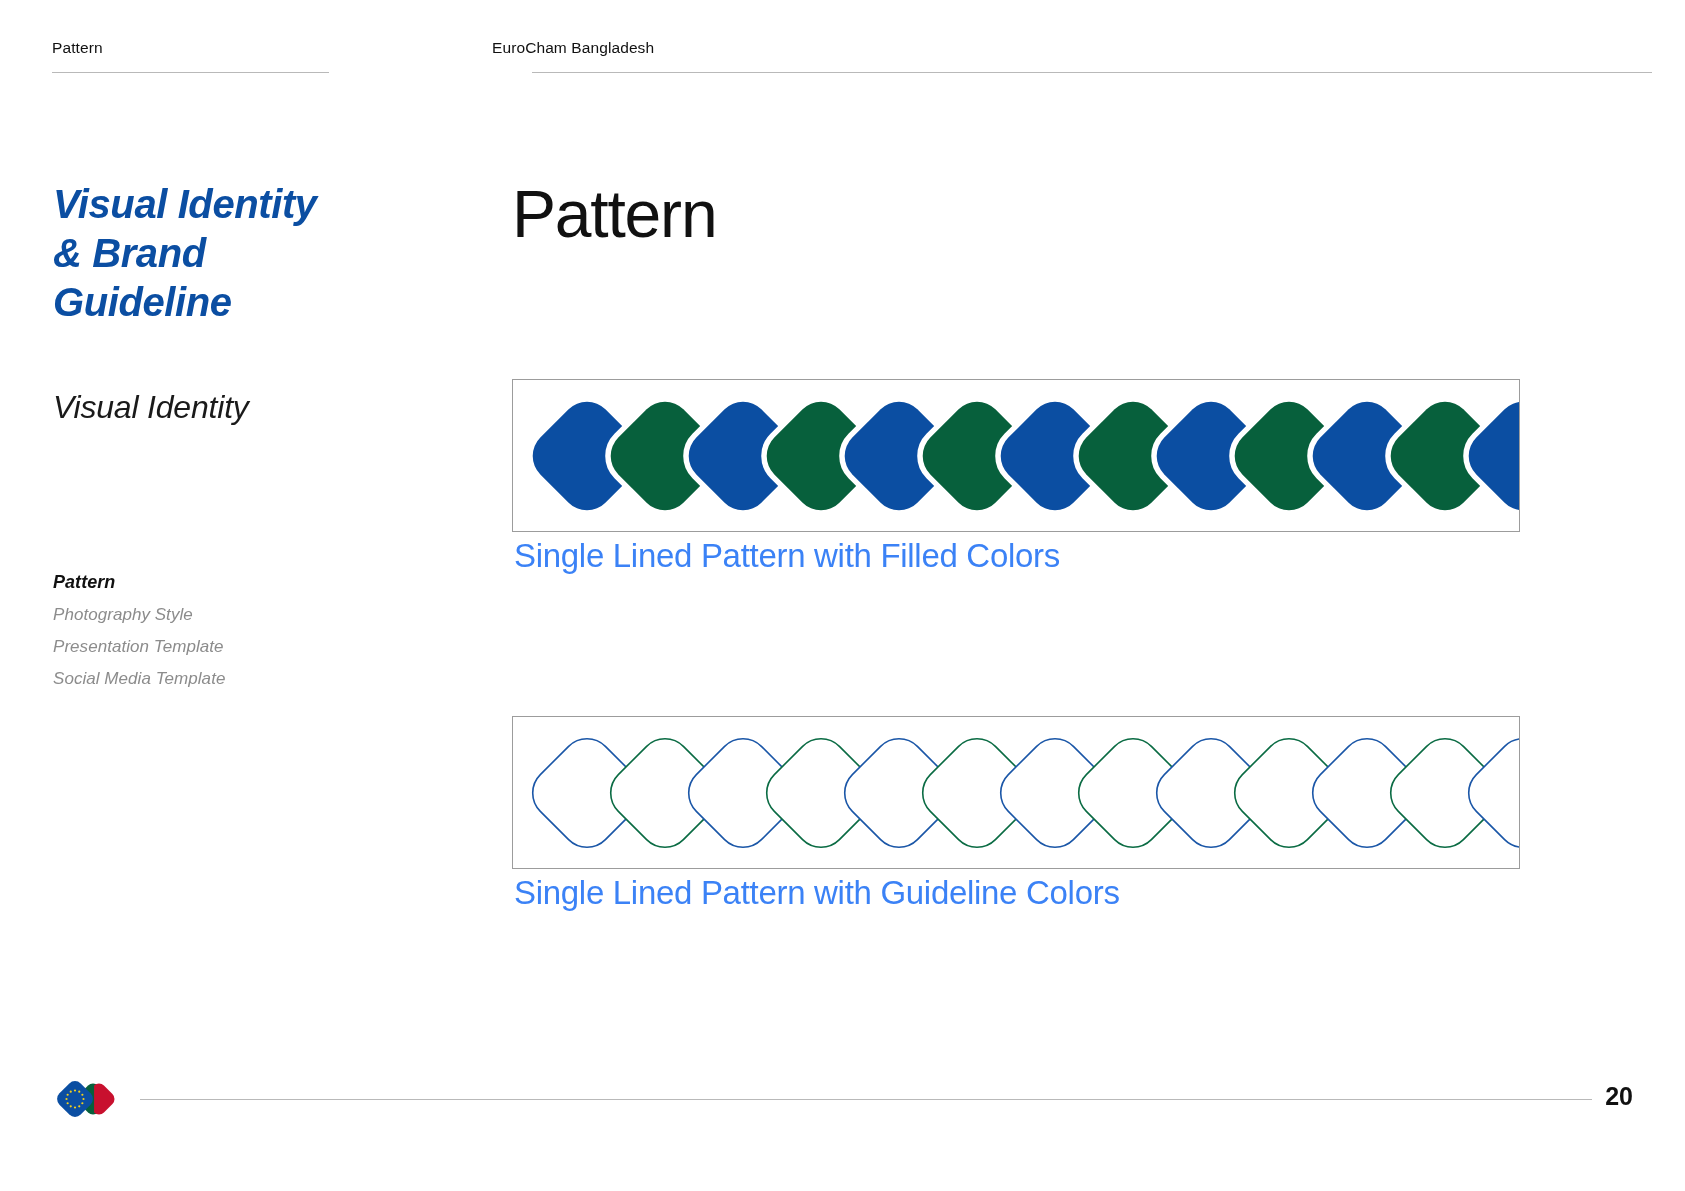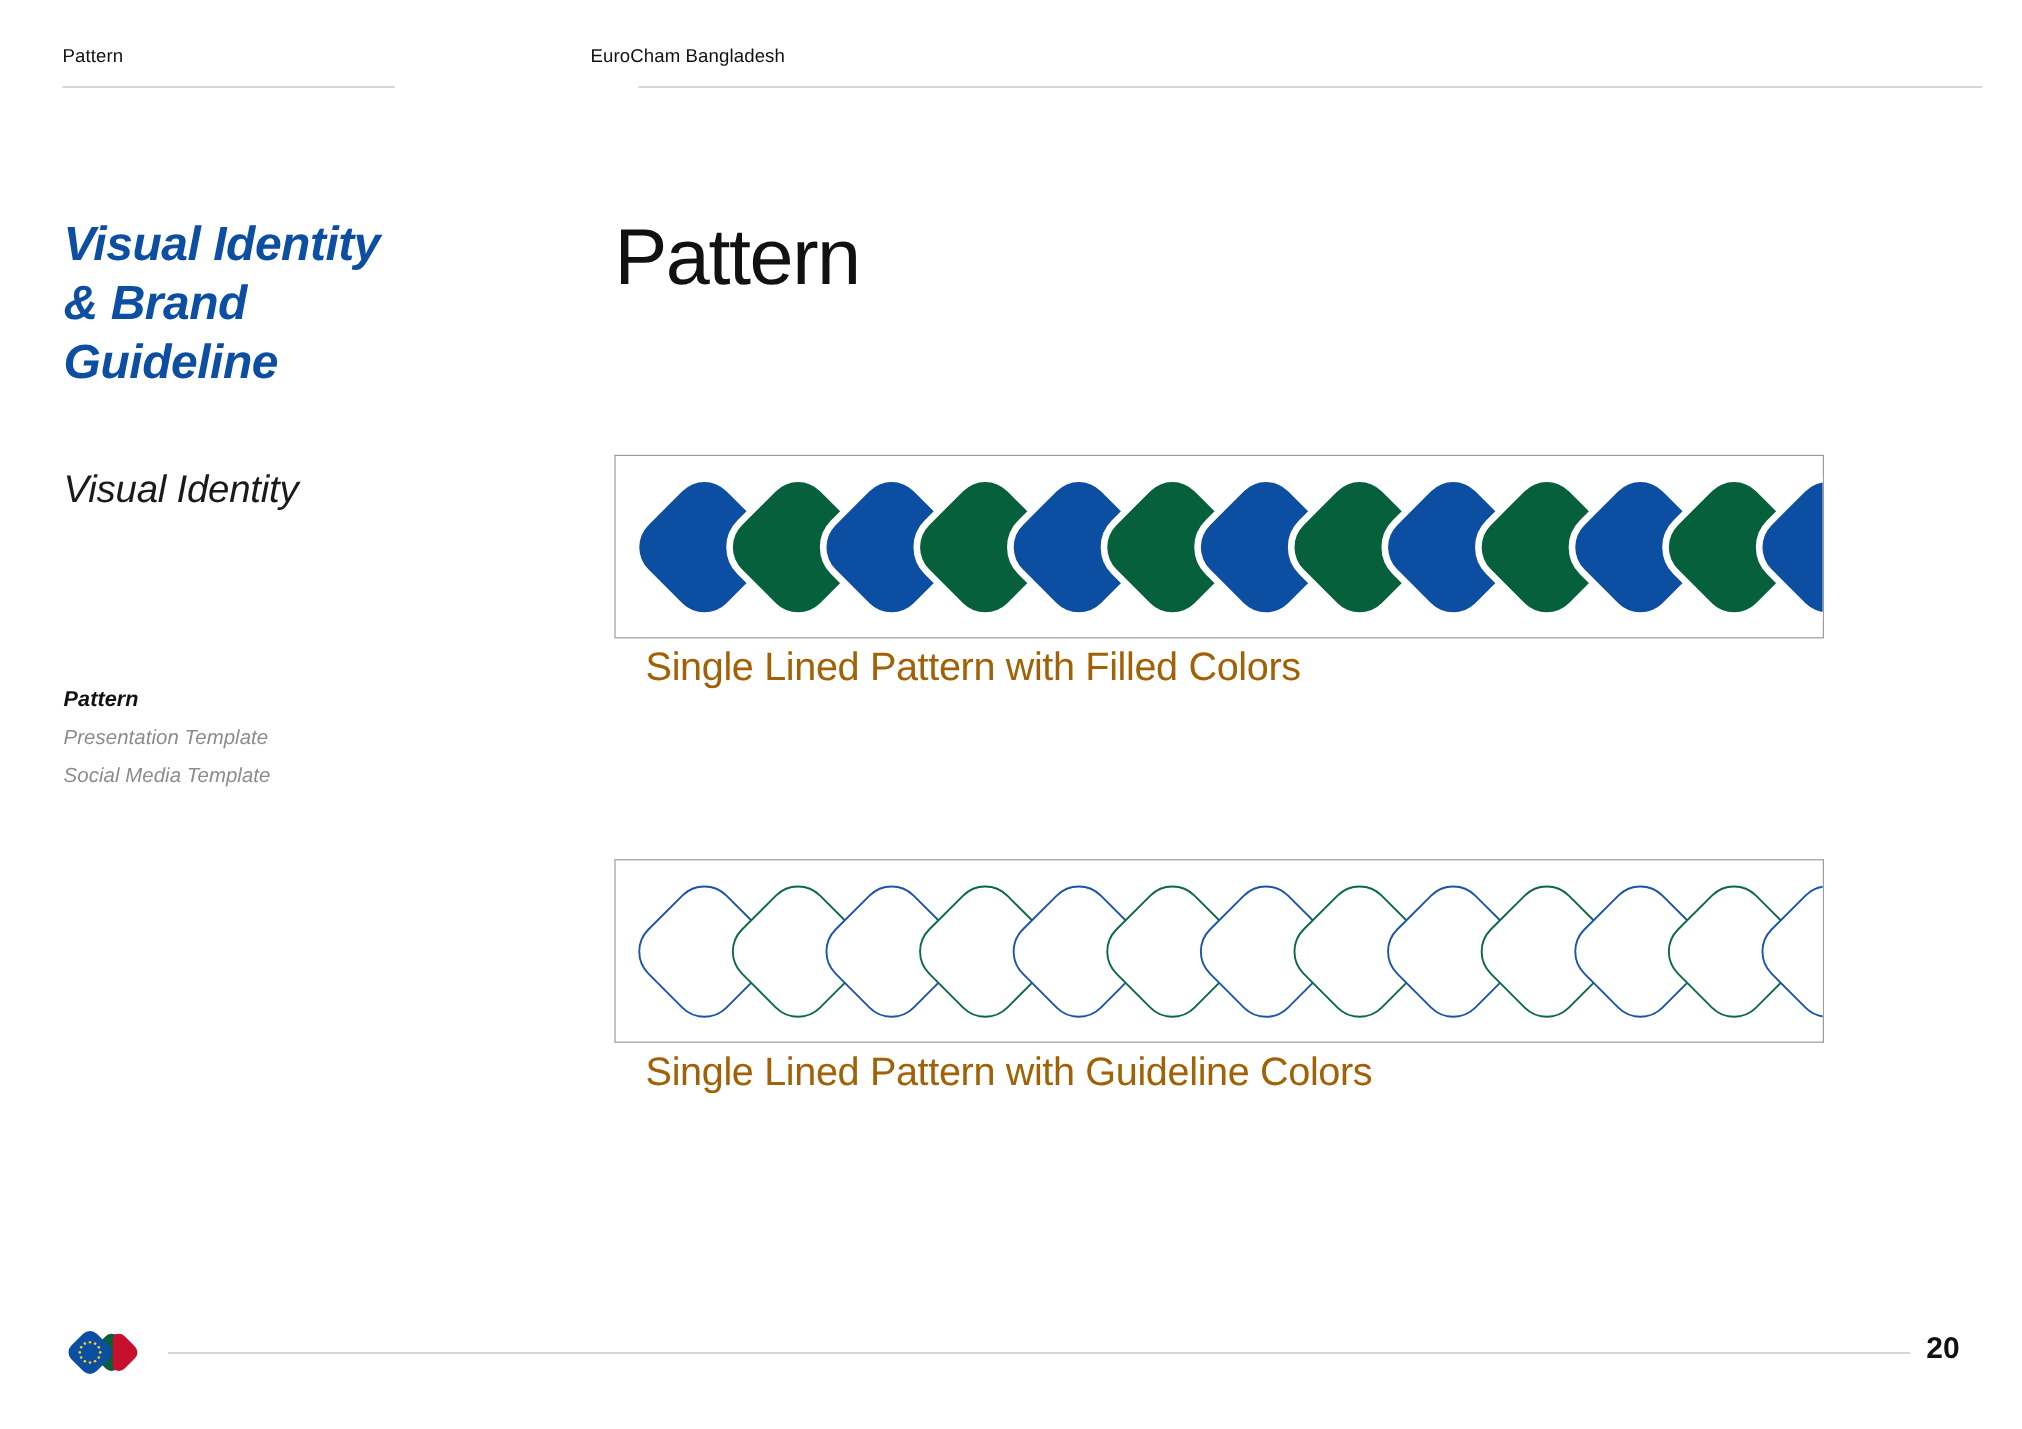--- a/index.html
+++ b/index.html
@@ -108,30 +108,29 @@
   #filled-box  { top: 379px; }
   #outlined-box{ top: 716px; }
 
   .pattern-box svg { display: block; }
 
   .caption {
     position: absolute;
     left: 2px;
     font-size: 33px;
     font-weight: normal;
-    color: #a16207;
+    color: #3b82f6;
     letter-spacing: -0.3px;
     white-space: nowrap;
-    margin-left: 24px;
   }
   #caption-filled   { top: 537px; }
   #caption-outlined { top: 874px; }
 
   
-  .footer { position: absolute; left: 0; top: 1100px; width: 1685px; height: 60px; }
+  .footer { position: absolute; left: 0; top: 1072px; width: 1685px; height: 60px; }
   .footer-logo { position: absolute; left: 53px; top: 4px; width: 72px; height: 46px; }
   .footer-rule {
     position: absolute;
     left: 140px;
     top: 27px;
     width: 1452px;
     height: 1px;
     background: #b9b9b9;
   }
   .page-number {
@@ -164,20 +163,21 @@
     <div class="brand-title">
       <div>Visual Identity</div>
       <div>&amp; Brand</div>
       <div>Guideline</div>
     </div>
 
     <div class="section-title">Visual Identity</div>
 
     <ul class="nav-list">
       <li class="nav-item active">Pattern</li>
+      <li class="nav-item">Photography Style</li>
       <li class="nav-item">Presentation Template</li>
       <li class="nav-item">Social Media Template</li>
     </ul>
   </div>
 
   <div class="main">
 
     <div class="page-title">Pattern</div>
 
     <div class="pattern-box" id="filled-box">

